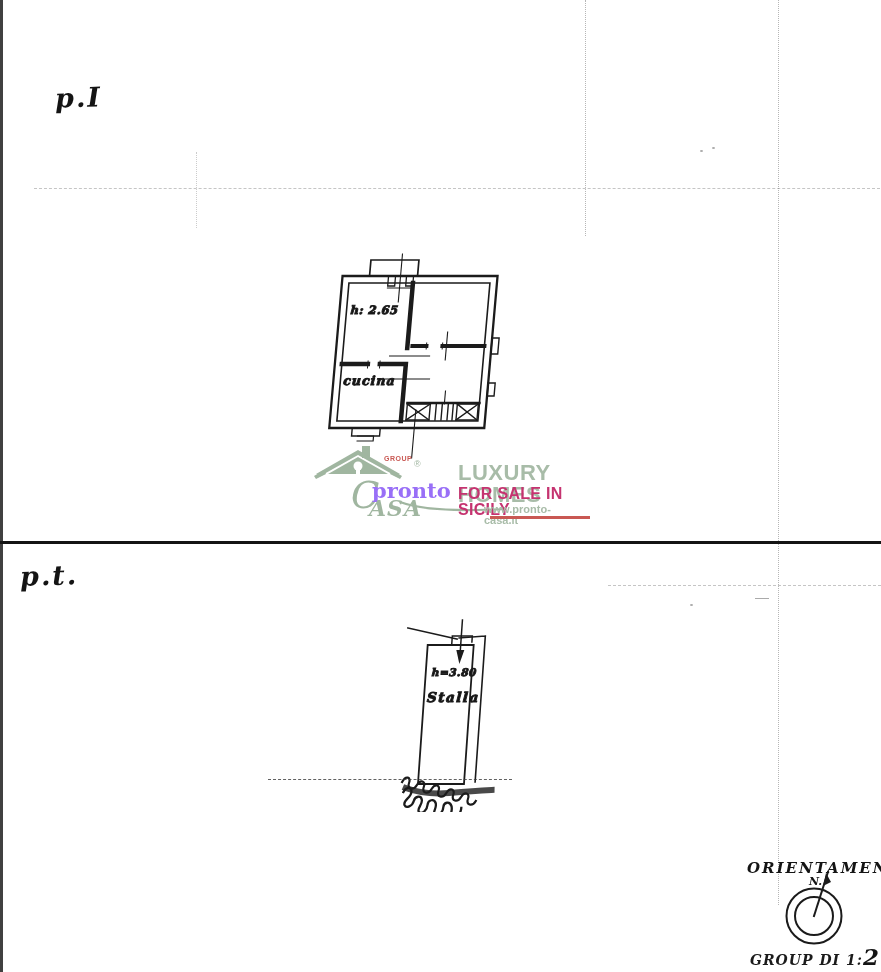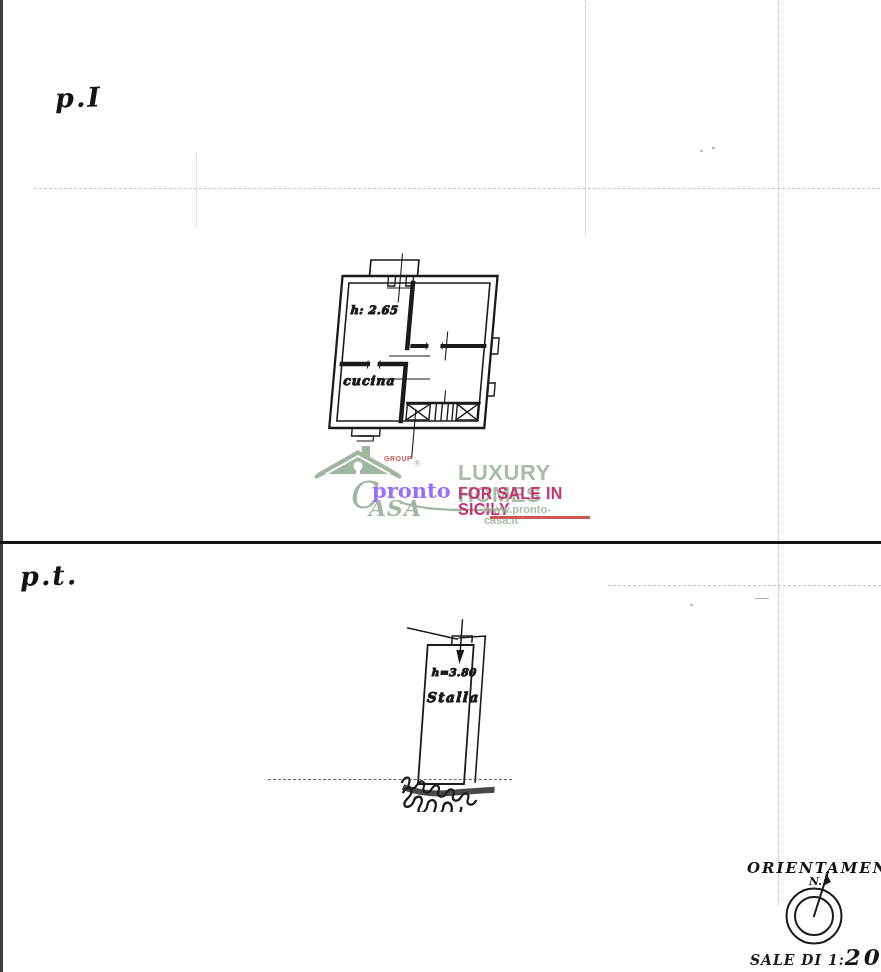--- a/index.html
+++ b/index.html
@@ -149,16 +149,16 @@
   <div class="abs orient-title">ORIENTAMENTO</div>
   <div class="abs north-label hand">N.</div>
   <svg class="abs" style="left:778px;top:858px;" width="76" height="95" viewBox="0 0 76 95">
     <circle cx="36" cy="58" r="27.5" class="ink" stroke-width="2"></circle>
     <circle cx="36" cy="58" r="19" class="ink" stroke-width="2"></circle>
     <path d="M36,58 L50,14" class="ink" stroke-width="2"></path>
     <polygon points="45,28 53,24 48,15" fill="#1b1b1b"></polygon>
   </svg>
 
   <div class="abs scale-line">
-    <span class="scale-prefix">SALE DI 1:</span><span class="scale-value hand">200</span>
+    <span class="scale-prefix">GROUP DI 1:</span><span class="scale-value hand">200</span>
   </div>
 
 </div>
 
 </body></html>

